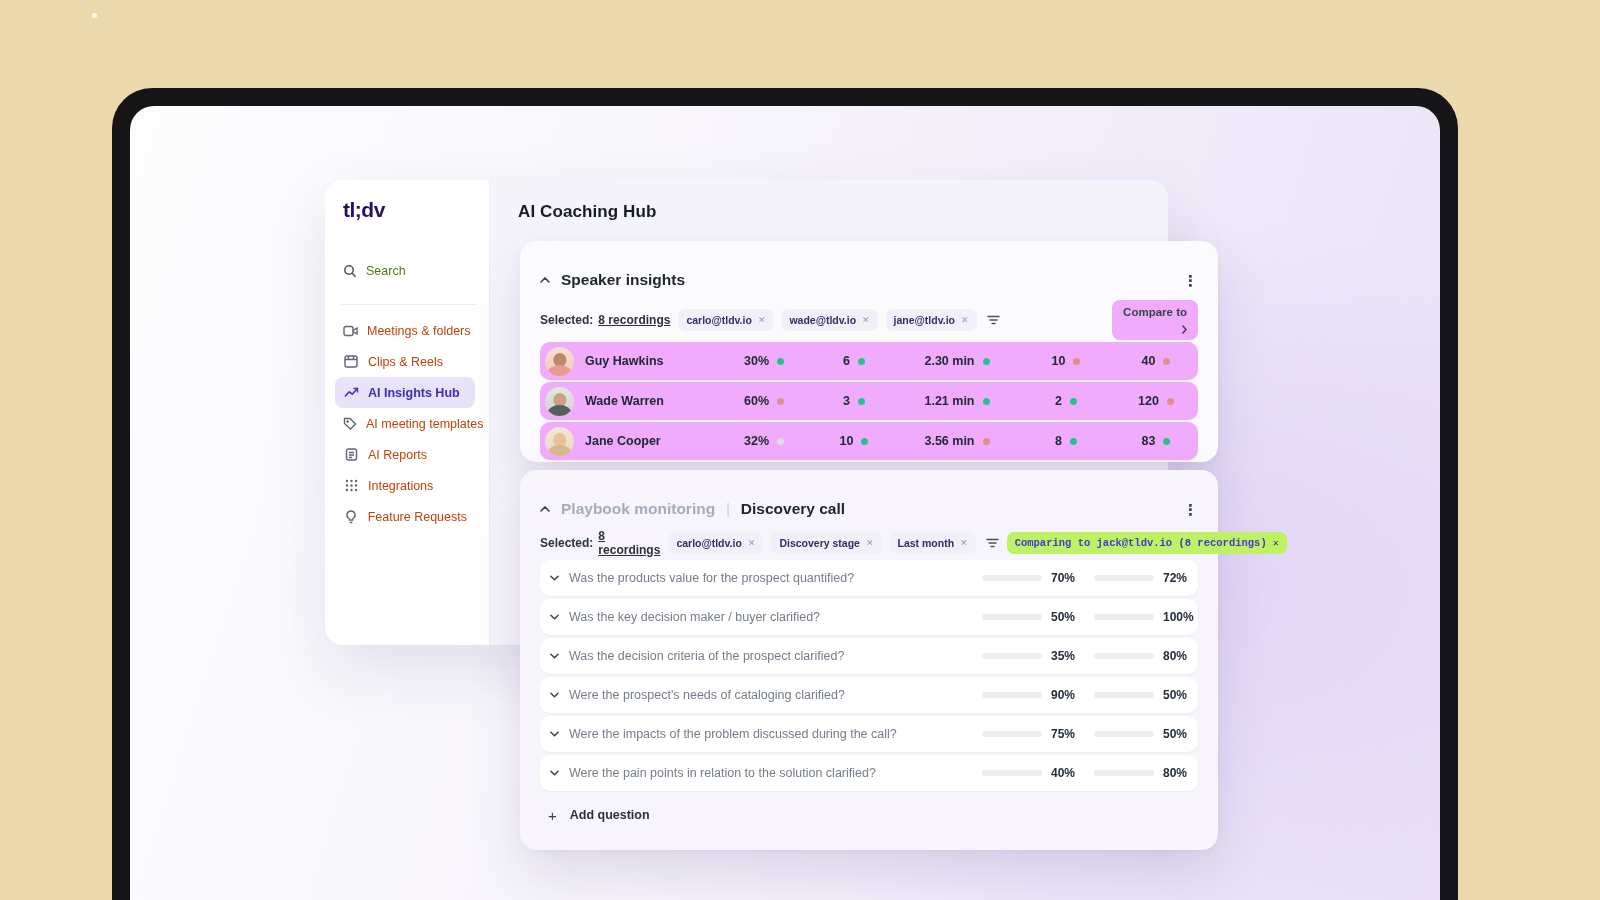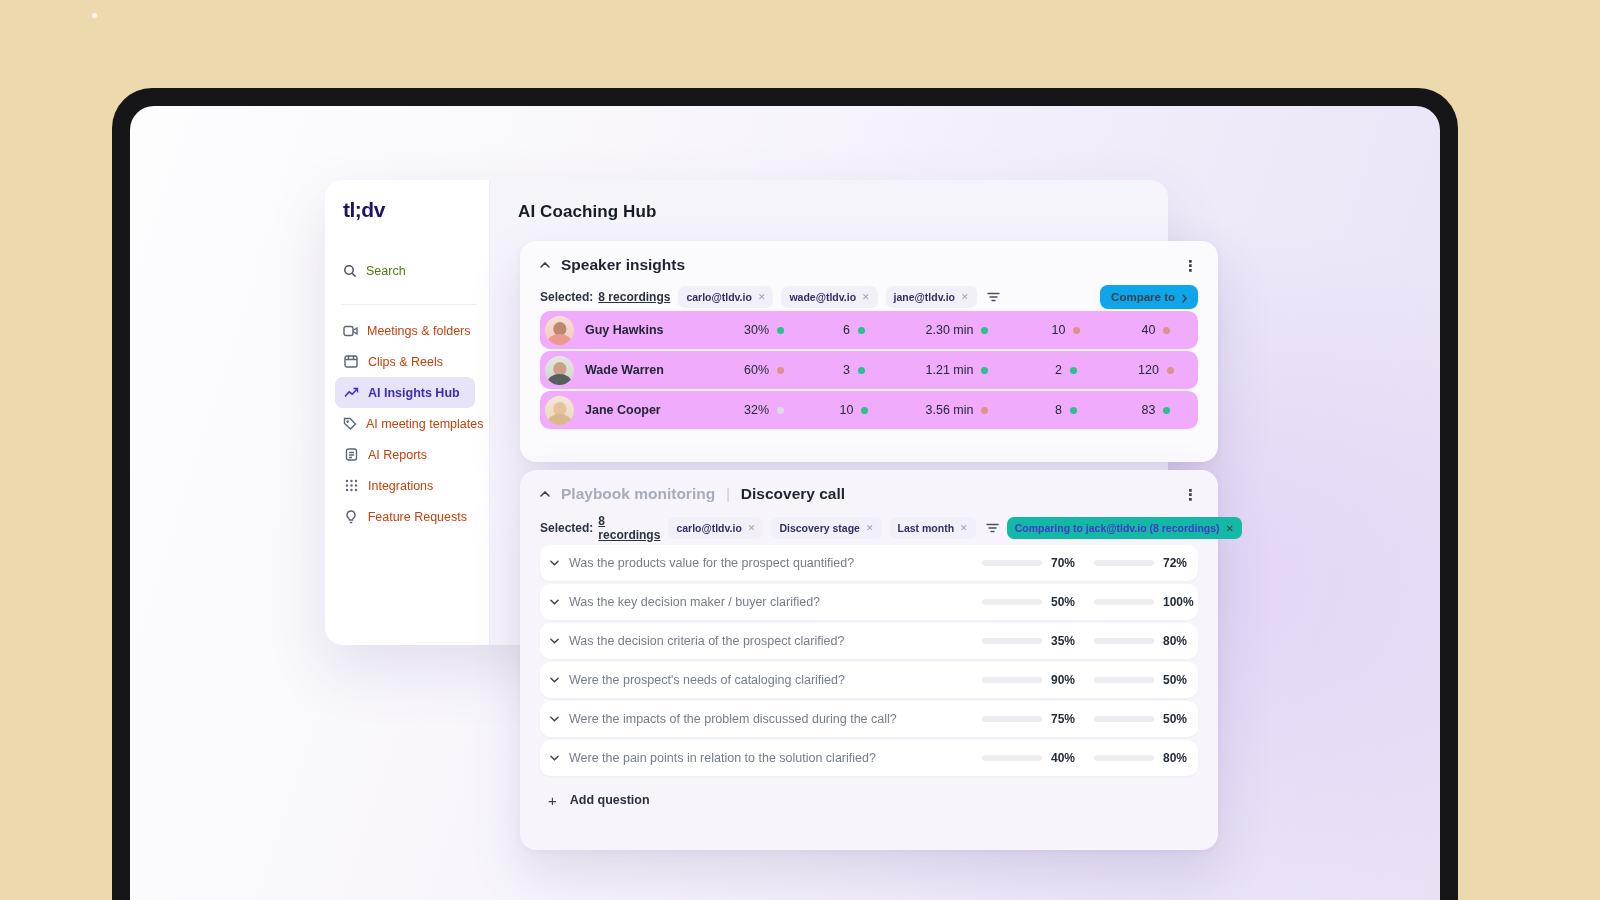--- a/index.html
+++ b/index.html
@@ -26,53 +26,53 @@
   .nav-item .ic { display:flex; width:16px; justify-content:center; color:#5d6673; }
   .nav-item.active .ic { color:#4130c0; }
   .main { flex:1; padding:22px 0 0 28px; }
   .page-title { font-size:17px; font-weight:700; color:#171d28; letter-spacing:.1px; }
 
   
   .card { position:absolute; border-radius:16px; box-shadow:0 22px 52px rgba(91,77,140,.16), 0 2px 6px rgba(91,77,140,.05); padding:15px 20px; }
   .sp-card { left:390px; top:135px; width:698px; height:221px; background:#fbfafd; }
   .pb-card { left:390px; top:364px; width:698px; height:380px; background:#f7f5fb; }
 
-  .card-head { display:flex; align-items:center; gap:11px; }
+  .card-head { display:flex; align-items:center; gap:11px;margin-top:15px; }
   .card-title { font-size:15.5px; font-weight:700; color:#1e2531; }
   .card-title-muted { font-size:15.5px; font-weight:700; color:#a6acb9; }
   .title-sep { color:#c6cad2; font-size:14px; }
   .kebab { margin-left:auto; color:#3a414d; font-size:15px; font-weight:700; cursor:pointer; line-height:1; letter-spacing:0; }
   .chev-btn { color:#3a414d; cursor:pointer; display:flex; }
 
   .filter-row { display:flex; align-items:center; gap:8px; margin-top:11px; }
   .selected-lbl { font-size:12px; font-weight:700; color:#2b3340; }
   .selected-cnt { font-size:12px; font-weight:700; color:#2b3340; text-decoration:underline; margin-left:-3px; cursor:pointer; }
   .chip { display:inline-flex; align-items:center; gap:6px; background:#f1eff8; border-radius:7px; padding:5px 8px;
           font-size:10.5px; font-weight:700; color:#322e63; cursor:pointer; white-space:nowrap; }
   .chip .x { color:#9aa0ab; font-size:9px; cursor:pointer; }
-  .chip.indigo { background:#14b8a6; color:#4439c8; margin-left:auto; }
+  .chip.indigo { background:#bef264; color:#4439c8; margin-left:auto;font-family:Liberation Mono, monospace; }
   .chip.indigo .x { color:#394050; font-size:10px; }
   .funnel { color:#4a515e; cursor:pointer; display:flex; margin-left:2px; }
-  .compare-btn { margin-left:auto; display:inline-flex; align-items:flex-end; gap:7px; background:#0ea5e9; border-radius:8px;
-                 padding:6px 11px; font-size:11.5px; font-weight:700; color:#39424f; cursor:pointer; }
+  .compare-btn { margin-left:auto; display:inline-flex; align-items:flex-end; gap:7px; background:#f0abfc; border-radius:8px;
+                 padding:6px 11px; font-size:11.5px; font-weight:700; color:#39424f; cursor:pointer;flex-direction:column; }
 
   
   .sp-grid { display:grid; grid-template-columns:176px 96px 84px 122px 96px 84px; align-items:center; }
   .sp-cols { margin-top:9px; height:13px; }
   .sp-col { font-size:9px; color:#c2c6d1; text-align:center; white-space:nowrap; }
   .sp-row { background:#f0abfc; border-radius:10px; height:38px; margin-top:2px; box-shadow:0 1px 2px rgba(45,45,90,.05); cursor:pointer; }
   .sp-name { display:flex; align-items:center; gap:11px; padding-left:5px; font-size:12.5px; font-weight:700; color:#202835; }
   .avatar { width:29px; height:29px; border-radius:50%; position:relative; overflow:hidden; flex:none; }
   .avatar::before { content:""; position:absolute; left:50%; top:24%; width:46%; height:46%; transform:translateX(-50%); border-radius:50%; }
   .avatar::after { content:""; position:absolute; left:50%; top:64%; width:86%; height:60%; transform:translateX(-50%); border-radius:50%; }
   .av-0 { background:linear-gradient(180deg,#f6dfd2,#f3c9be); } .av-0::before{background:#b98a6d;} .av-0::after{background:#e89a93;}
   .av-1 { background:linear-gradient(180deg,#e4e6e2,#cfd3cd); } .av-1::before{background:#caa184;} .av-1::after{background:#55605c;}
   .av-2 { background:linear-gradient(180deg,#f3e8d8,#e8d7bf); } .av-2::before{background:#e6c39a;} .av-2::after{background:#d9b98c;}
   .metric { display:flex; align-items:center; justify-content:center; gap:8px; }
-  .metric b { font-size:12.5px; font-weight:400; color:#212a37; }
+  .metric b { font-size:12.5px; font-weight:700; color:#212a37; }
   .dot { width:7px; height:7px; border-radius:50%; background:#d9d9de; }
   .dot[data-status="good"] { background:#2cc08d; }
   .dot[data-status="bad"] { background:#dd9289; }
   .dot[data-status="neutral"] { background:#dcdce1; }
 
   
   .pb-cols { display:flex; justify-content:flex-end; gap:8px; margin-top:8px; height:13px; }
   .pb-col { width:104px; font-size:9px; color:#c2c6d1; text-align:center; white-space:nowrap; }
   .q-row { display:flex; align-items:center; background:#ffffff; border-radius:10px; height:36px; margin-top:3px;
            padding:0 0 0 10px; box-shadow:0 1px 2px rgba(45,45,90,.05); cursor:pointer; }

